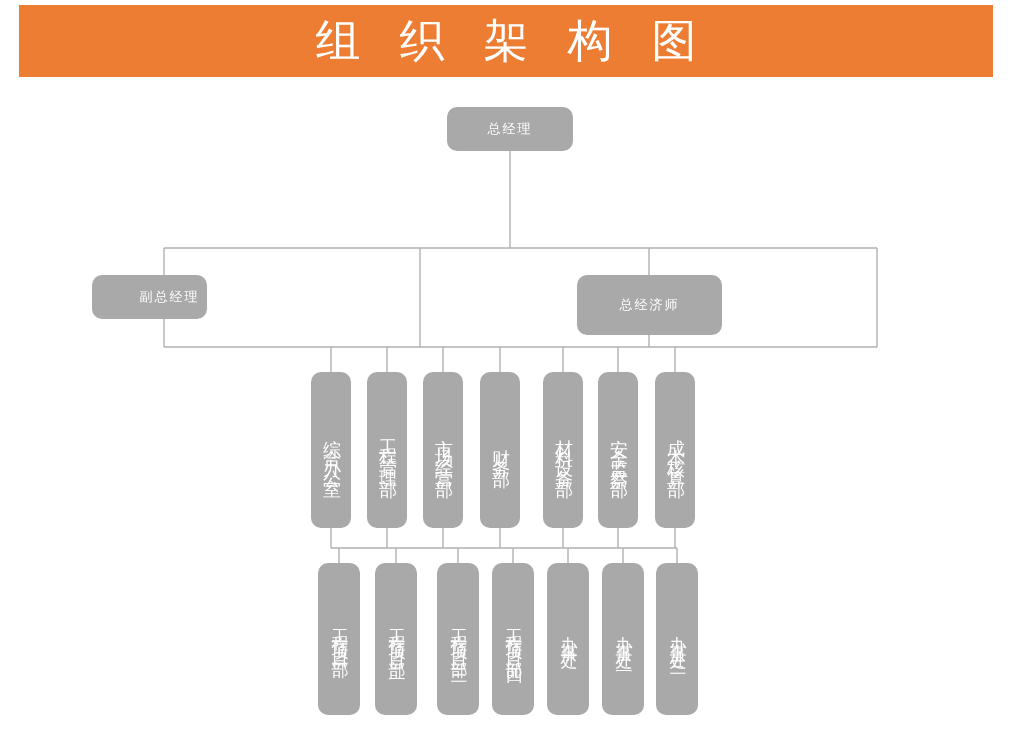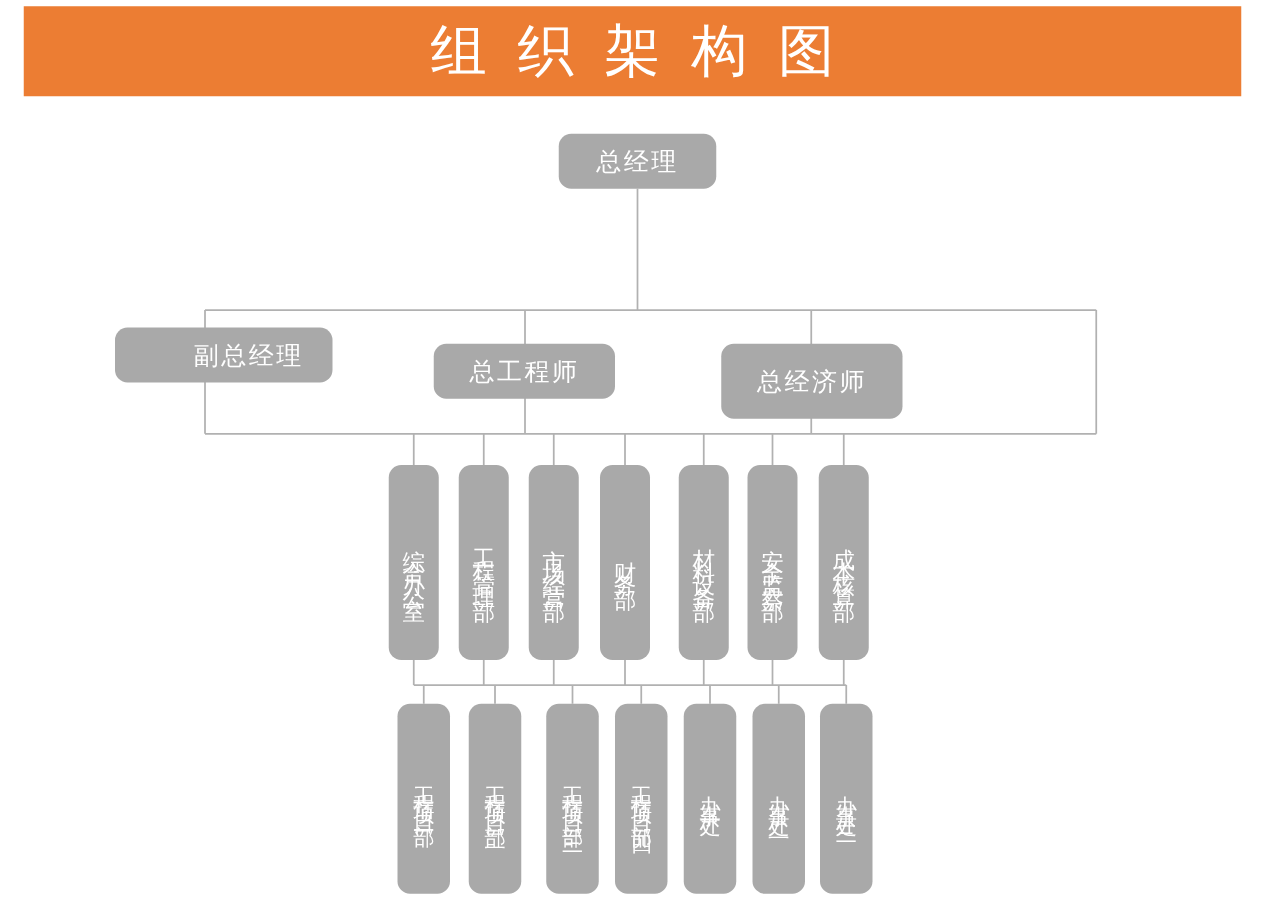--- a/index.html
+++ b/index.html
@@ -8,21 +8,21 @@
     --connector: #B1B1B1;
     --node-text: #FFFFFF;
   }
   html, body { margin: 0; padding: 0; background: #ffffff; }
   .canvas {
     position: relative;
     width: 1013px;
     height: 732px;
     background: #ffffff;
     overflow: hidden;
-    font-family: Liberation Sans, sans-serif;
+    font-family: Liberation Mono, monospace;
   }
   .banner {
     position: absolute;
     left: 19px; top: 5px; width: 974px; height: 72px;
     background: var(--banner);
     display: flex; align-items: center; justify-content: center;
   }
   .title {
     color: #ffffff;
     font-size: 45px;
@@ -36,21 +36,21 @@
   }
   .node {
     position: absolute;
     background: var(--node);
     border-radius: 10px;
     color: var(--node-text);
     display: flex; align-items: center; justify-content: center;
     box-sizing: border-box;
   }
   .hnode {
-    font-size: 20px;
+    font-size: 13px;
     letter-spacing: 2px;
     white-space: nowrap;
   }
   .vtext {
     writing-mode: vertical-rl;
     text-orientation: upright;
     line-height: 1;
   }
   .vnode .vtext { font-size: 18px; letter-spacing: 10px; }
   .unode .vtext { font-size: 17px; letter-spacing: 8px; }
@@ -78,22 +78,21 @@
       M331 528 V548  M387 528 V548  M443 528 V548  M500 528 V548
       M563 528 V548  M618 528 V548  M675 528 V548
       M331 548 H677
       M339 548 V563  M396 548 V563  M458 548 V563  M513 548 V563
       M568 548 V563  M623 548 V563  M677 548 V563
     "></path>
   </svg>
 
   <div class="node hnode" style="left:447px; top:107px; width:126px; height:44px;">总经理</div>
 
-  <div class="node hnode" style="left:92px; top:262px; width:174px; height:44px;padding-left:40px;">副总经理</div>
-  <div class="node hnode" style="left:347px; top:275px; width:145px; height:44px;">总工程师</div>
+  <div class="node hnode" style="left:92px; top:275px; width:115px; height:44px;padding-left:40px;">副总经理</div>
   <div class="node hnode" style="left:577px; top:275px; width:145px; height:60px;">总经济师</div>
 
   <div class="node vnode" style="left:311px; top:372px; width:40px; height:156px;">
     <span class="vtext">综合办公室</span>
   </div>
   <div class="node vnode" style="left:367px; top:372px; width:40px; height:156px;">
     <span class="vtext">工程管理部</span>
   </div>
   <div class="node vnode" style="left:423px; top:372px; width:40px; height:156px;">
     <span class="vtext">市场经营部</span>

